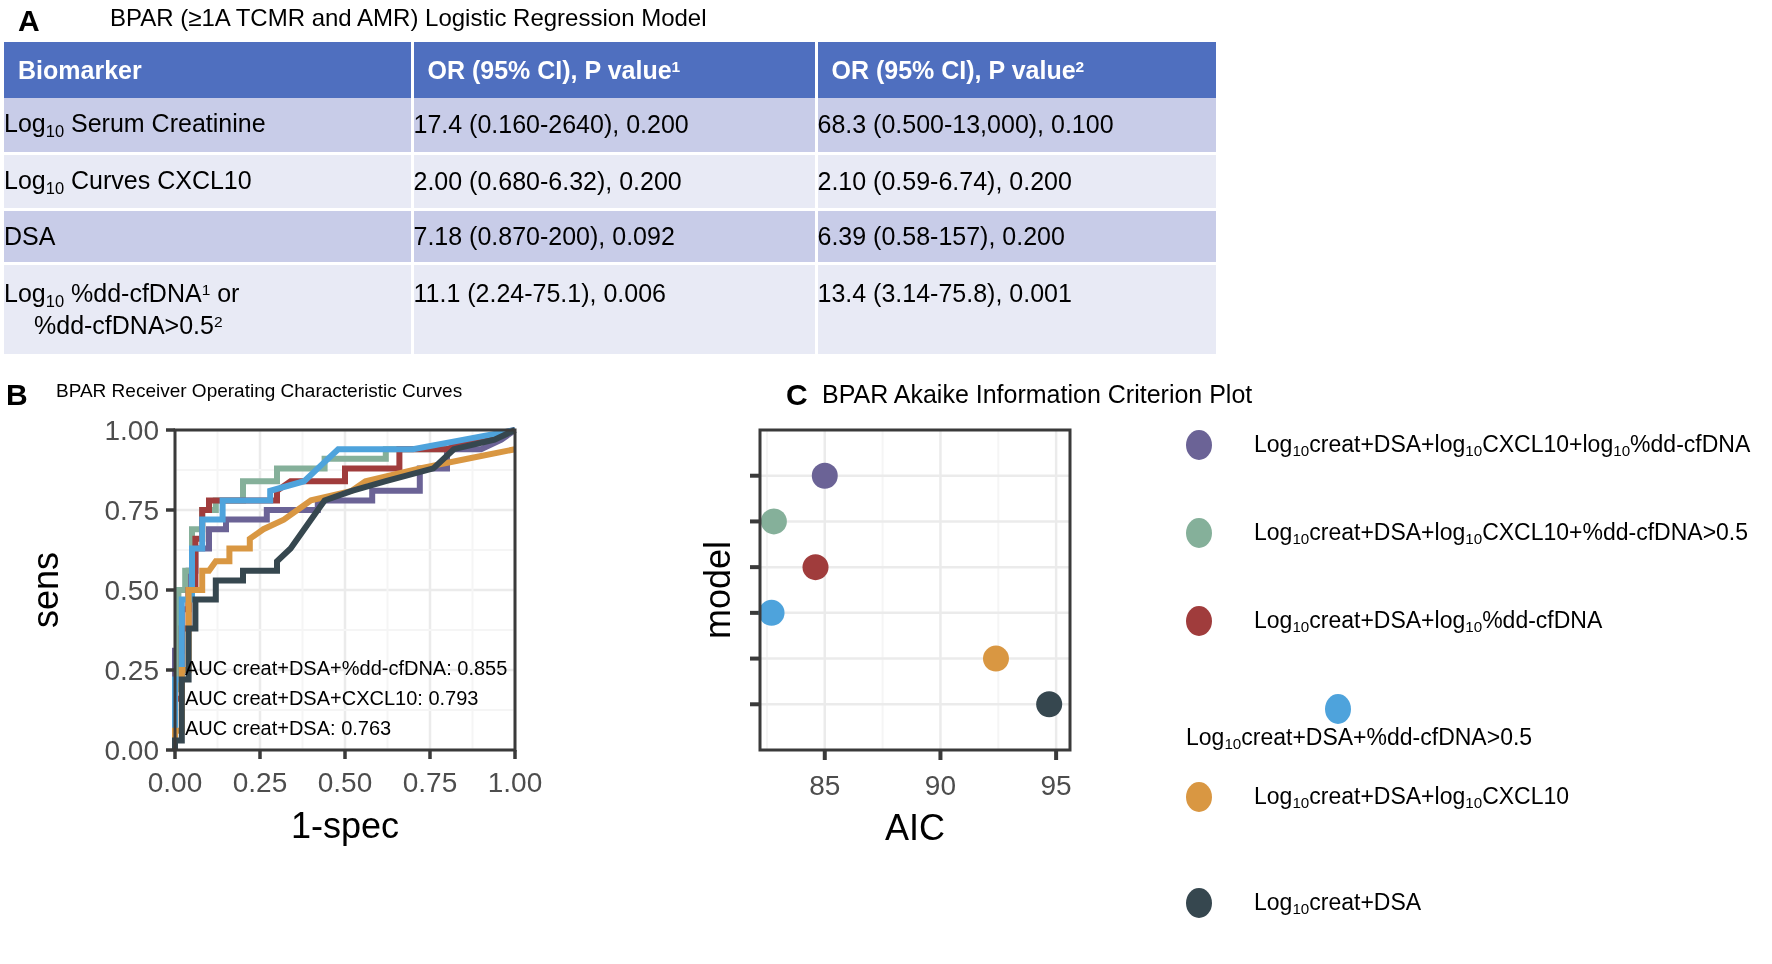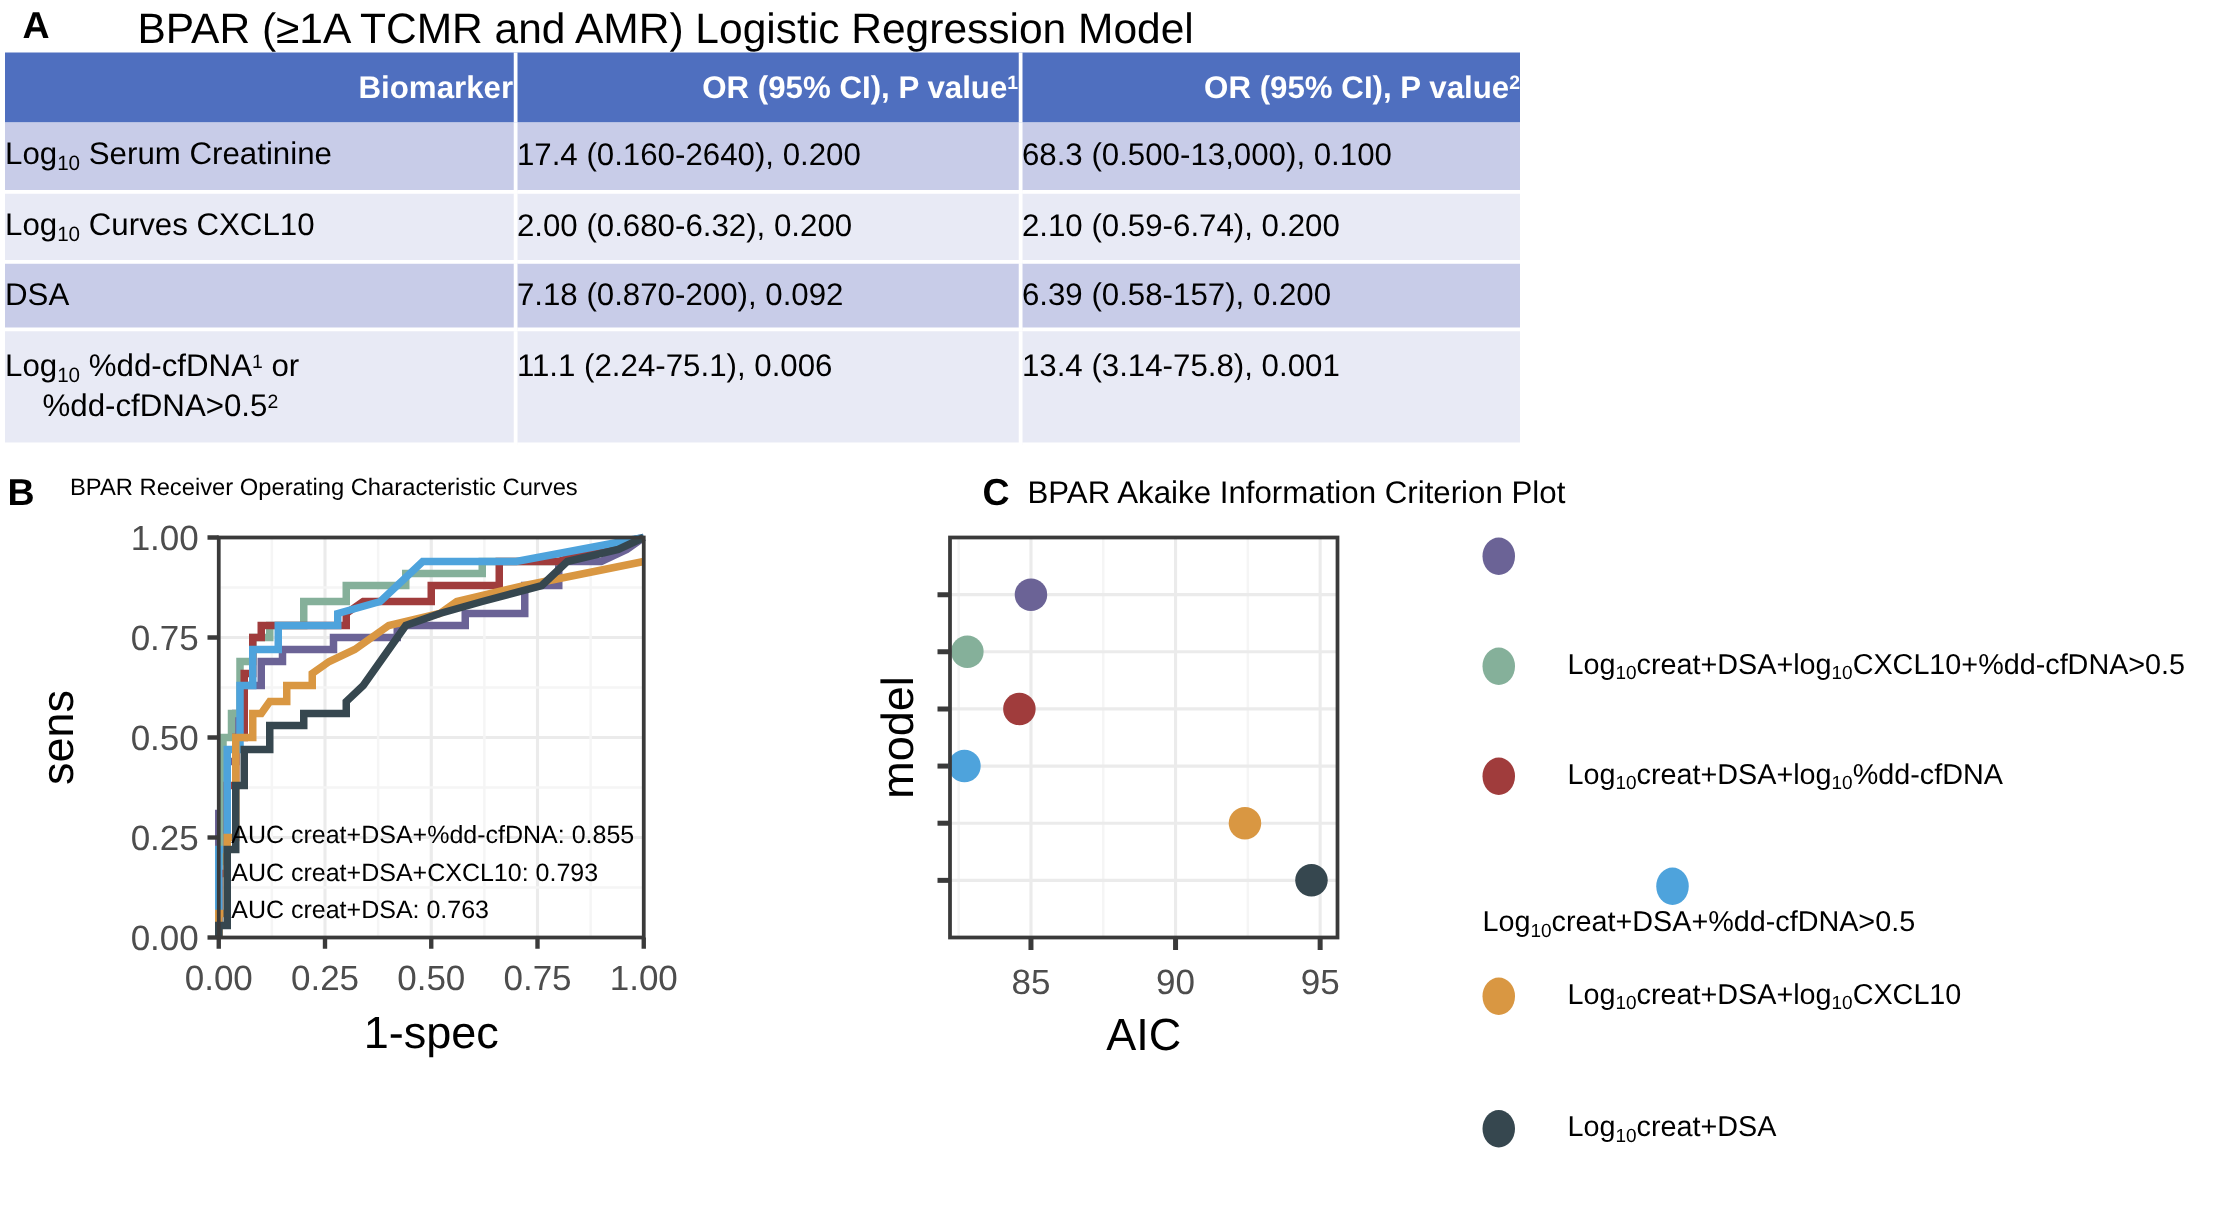--- a/index.html
+++ b/index.html
@@ -13,30 +13,30 @@
 
   
   #panel-a { position: absolute; left: 0; top: 0; width: 1220px; height: 370px; }
   .panel-letter {
     font-weight: bold; font-size: 30px; color: #000;
     font-family: "Liberation Sans", sans-serif;
   }
   #a-letter { position: absolute; left: 18px; top: 4px; }
   #a-title {
     position: absolute; left: 110px; top: 4px;
-    font-size: 34px; color: #000; white-space: nowrap;
+    font-size: 24px; color: #000; white-space: nowrap;
   }
   #a-table {
     position: absolute; left: 4px; top: 42px;
     width: 1212px; border-collapse: collapse; table-layout: fixed;
   }
   #a-table th {
     background: #4f6fbf; color: #ffffff;
-    font-size: 25px; font-weight: bold; text-align: right;
-    padding: 12px 0; height: 56px;
+    font-size: 25px; font-weight: bold; text-align: left;
+    padding: 12px 14px; height: 56px;
     border-right: 3px solid #ffffff;
     vertical-align: middle;
   }
   #a-table th:last-child { border-right: none; }
   #a-table td {
     font-size: 25px; color: #000; text-align: left;
     padding: 11px 0;
     border-right: 3px solid #ffffff;
     border-bottom: 3px solid #ffffff;
     vertical-align: middle;
@@ -224,20 +224,21 @@
         <line x1="356.11940298507477" y1="332" x2="356.11940298507477" y2="342" stroke="#3a3a3a" stroke-width="4"></line>
         <text x="356.11940298507477" y="377" text-anchor="middle" font-size="28" fill="#4d4d4d" font-family="&quot;Liberation Sans&quot;, sans-serif">95</text>
         <text x="215" y="422" text-anchor="middle" font-size="36" fill="#000" font-family="&quot;Liberation Sans&quot;, sans-serif">AIC</text>
         <text x="30" y="172" text-anchor="middle" font-size="36" fill="#000" font-family="&quot;Liberation Sans&quot;, sans-serif" transform="rotate(-90 30 172)">model</text>
       </svg>
   </div>
 
   <div id="legend">
       <div class="legend-row" style="top: 0px; left: 0px;">
         <span class="legend-dot" style="background: rgb(107, 99, 150);"></span>
+        <span class="legend-label">Log<sub>10</sub>creat+DSA+log<sub>10</sub>CXCL10+log<sub>10</sub>%dd-cfDNA</span>
       </div>
       <div class="legend-row" style="top: 88px; left: 0px;">
         <span class="legend-dot" style="background: rgb(133, 176, 154);"></span>
         <span class="legend-label">Log<sub>10</sub>creat+DSA+log<sub>10</sub>CXCL10+%dd-cfDNA&gt;0.5</span>
       </div>
       <div class="legend-row" style="top: 176px; left: 0px;">
         <span class="legend-dot" style="background: rgb(160, 60, 60);"></span>
         <span class="legend-label">Log<sub>10</sub>creat+DSA+log<sub>10</sub>%dd-cfDNA</span>
       </div>
       <div class="legend-row" style="top: 264px; left: 0px; flex-direction: column;">

